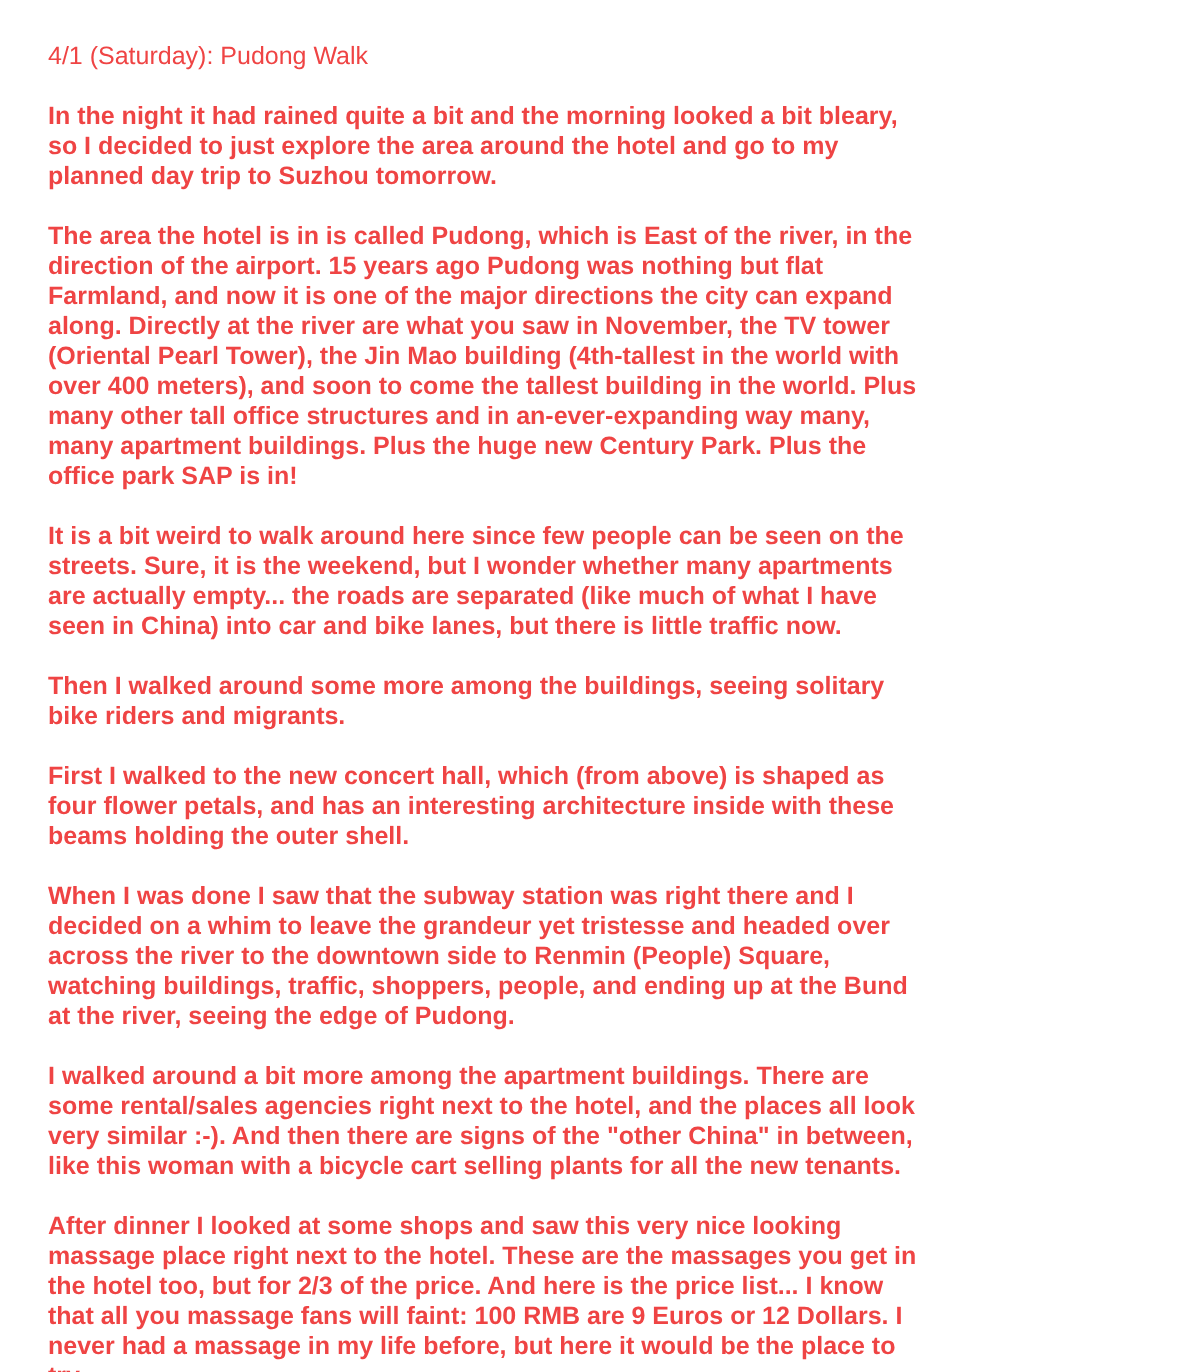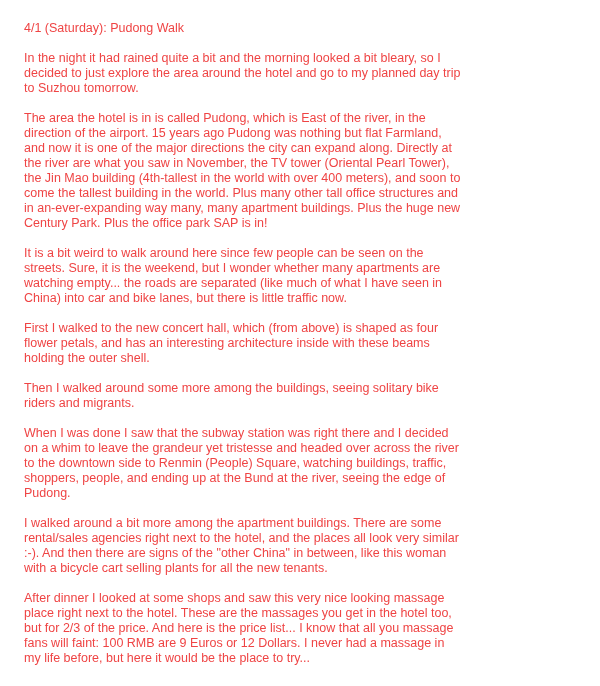--- a/index.html
+++ b/index.html
@@ -24,37 +24,38 @@
     color: #ef4444;
     -webkit-font-smoothing: antialiased;
   }
   .doc-title {
     margin: 0 0 15px 0;
     font-weight: normal;
     font-size: 12.5px;
   }
   .doc-paragraph {
     margin: 0 0 15px 0;
+    font-weight: bold;
   }
 </style>
 </head>
 <body>
 
 <div class="page">
   <p class="doc-title">4/1 (Saturday): Pudong Walk</p>
 
   <p class="doc-paragraph">In the night it had rained quite a bit and the morning looked a bit bleary, so I decided to just explore the area around the hotel and go to my planned day trip to Suzhou tomorrow.</p>
 
   <p class="doc-paragraph">The area the hotel is in is called Pudong, which is East of the river, in the direction of the airport. 15 years ago Pudong was nothing but flat Farmland, and now it is one of the major directions the city can expand along. Directly at the river are what you saw in November, the TV tower (Oriental Pearl Tower), the Jin Mao building (4th-tallest in the world with over 400 meters), and soon to come the tallest building in the world. Plus many other tall office structures and in an-ever-expanding way many, many apartment buildings. Plus the huge new Century Park. Plus the office park SAP is in!</p>
 
-  <p class="doc-paragraph">It is a bit weird to walk around here since few people can be seen on the streets. Sure, it is the weekend, but I wonder whether many apartments are watching empty... the roads are separated (like much of what I have seen in China) into car and bike lanes, but there is little traffic now.</p>
+  <p class="doc-paragraph">It is a bit weird to walk around here since few people can be seen on the streets. Sure, it is the weekend, but I wonder whether many apartments are actually empty... the roads are separated (like much of what I have seen in China) into car and bike lanes, but there is little traffic now.</p>
+
+  <p class="doc-paragraph">Then I walked around some more among the buildings, seeing solitary bike riders and migrants.</p>
 
   <p class="doc-paragraph">First I walked to the new concert hall, which (from above) is shaped as four flower petals, and has an interesting architecture inside with these beams holding the outer shell.</p>
-
-  <p class="doc-paragraph">Then I walked around some more among the buildings, seeing solitary bike riders and migrants.</p>
 
 
   <p class="doc-paragraph">When I was done I saw that the subway station was right there and I decided on a whim to leave the grandeur yet tristesse and headed over across the river to the downtown side to Renmin (People) Square, watching buildings, traffic, shoppers, people, and ending up at the Bund at the river, seeing the edge of Pudong.</p>
 
 
   <p class="doc-paragraph">I walked around a bit more among the apartment buildings. There are some rental/sales agencies right next to the hotel, and the places all look very similar :-). And then there are signs of the "other China" in between, like this woman with a bicycle cart selling plants for all the new tenants.</p>
 
   <p class="doc-paragraph">After dinner I looked at some shops and saw this very nice looking massage place right next to the hotel. These are the massages you get in the hotel too, but for 2/3 of the price. And here is the price list... I know that all you massage fans will faint: 100 RMB are 9 Euros or 12 Dollars. I never had a massage in my life before, but here it would be the place to try...</p>
 </div>
 

